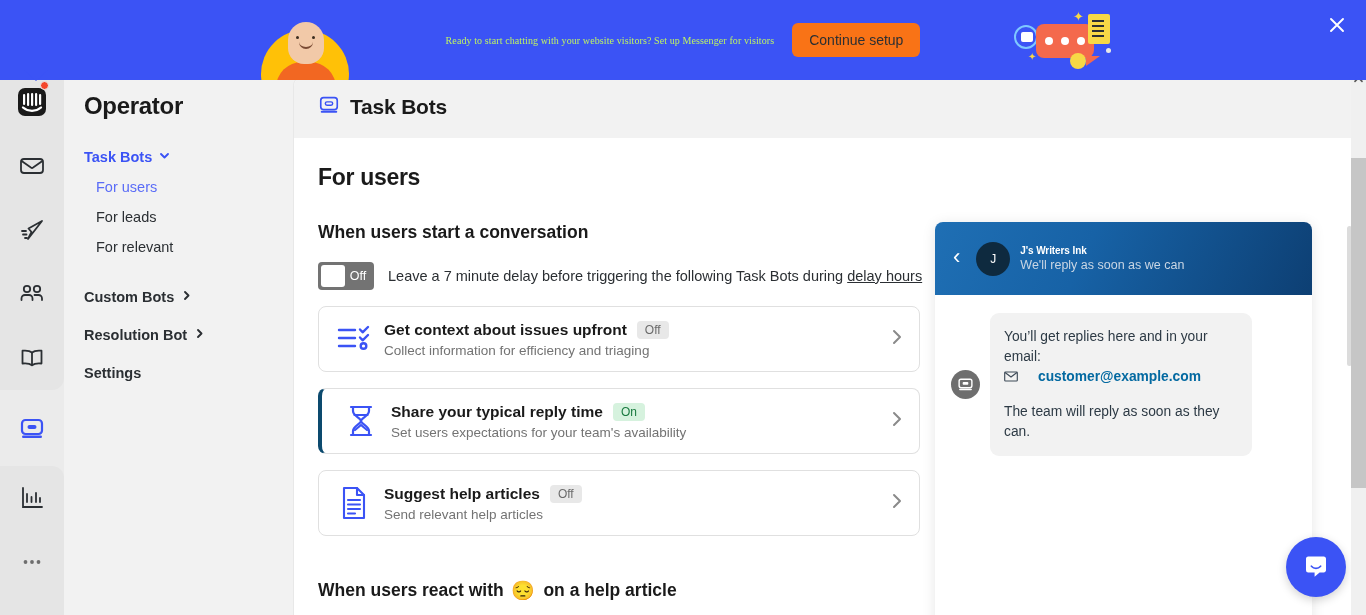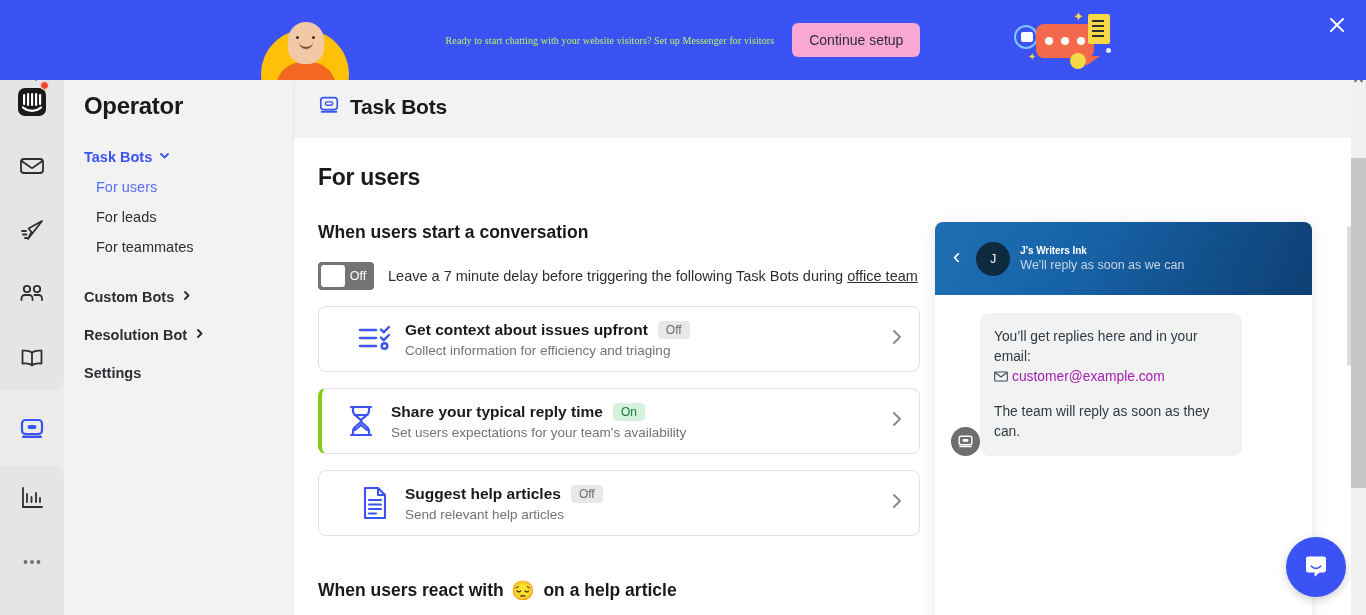--- a/index.html
+++ b/index.html
@@ -18,21 +18,21 @@
     overflow: hidden; z-index: 40;
   }
   .banner-inner {
     position: absolute; left: 0; top: 0; width: 1366px; height: 80px;
     display: flex; align-items: center; justify-content: center; gap: 18px;
   }
   .banner-text {
     color: #bef264; font-size: 10px; letter-spacing: .1px; white-space: nowrap; font-family: Liberation Serif, serif;
   }
   .banner-btn {
-    background: #f9a8d4; color: #2b2f33; border: none; border-radius: 6px;
+    background: #f97316; color: #2b2f33; border: none; border-radius: 6px;
     padding: 9px 17px; font-size: 14px; font-family: "Liberation Sans", sans-serif;
     cursor: pointer; white-space: nowrap;
   }
   .banner-close {
     position: absolute; right: 16px; top: 12px; width: 26px; height: 26px;
     display: flex; align-items: center; justify-content: center;
     cursor: pointer;
   }
   .banner-close svg { display:block; }
 
@@ -145,24 +145,24 @@
   }
   .toggle .knob { width: 24px; height: 22px; background: #ffffff; border-radius: 3px; }
   .toggle .lbl { flex: 1; text-align: center; color: #ffffff; font-size: 12.5px; }
   .toggle-text { font-size: 14.5px; color: #2b2f33; }
   .toggle-text a { color: #2b2f33; text-decoration: underline; cursor:pointer; }
 
   .cards { margin-top: 16px; width: 602px; }
   .card {
     display: flex; align-items: center; gap: 0;
     border: 1px solid #e0e0e0; border-radius: 8px; background:#fff;
-    height: 66px; padding: 0 14px 0 32px; margin-bottom: 16px;
+    height: 66px; padding: 0 14px 0 11px; margin-bottom: 16px;
     cursor: pointer; position: relative;
   }
-  .card.active { border-left: 4px solid #84cc16; padding-left: 15px; }
+  .card.active { border-left: 4px solid #0c4a6e; padding-left: 15px; }
   .card-icon { width: 48px; height: 44px; flex: 0 0 48px; display:flex; align-items:center; justify-content:center; }
   .card-main { flex: 1; padding-left: 6px; }
   .card-top { display:flex; align-items:center; gap: 10px; }
   .card-name { font-size: 15.5px; font-weight: bold; color: #1a1a1a; }
   .badge { font-size: 12px; padding: 3px 8px; border-radius: 4px; line-height: 1; }
   .badge.off { background:#e8e8e8; color:#6b6b6b; }
   .badge.on { background:#d6f2de; color:#1a7a40; }
   .card-desc { font-size: 13.5px; color: #737373; margin-top: 4px; }
   .chev { color: #8a8a8a; font-size: 20px; padding-right: 2px; }
 
@@ -180,30 +180,30 @@
     display:flex; align-items:center; padding: 0 16px; gap: 10px; position: relative;
   }
   .msg-back { color:#ffffff; font-size:22px; padding: 0 6px 3px 2px; cursor:pointer; line-height:1; }
   .msg-avatar {
     width: 34px; height: 34px; border-radius: 50%; background: #0e2a3f;
     color: #ffffff; font-size: 12px; display:flex; align-items:center; justify-content:center;
   }
   .msg-name { color:#ffffff; font-size: 10px; font-weight: bold; letter-spacing:-.1px;}
   .msg-sub { color: #c9d6e4; font-size: 12.5px; margin-top: 2px; }
   .msg-body { padding: 18px 16px 0 16px; position: relative; height: 397px; }
-  .msg-row { display:flex; align-items:flex-end; }
+  .msg-row { display:flex; align-items:center; gap: 10px; }
   .msg-bot-avatar {
     width: 29px; height: 29px; border-radius: 50%; background: #6e6e6e;
     display:flex; align-items:center; justify-content:center; flex:0 0 29px;
   }
   .bubble {
     background: #f2f2f2; border-radius: 9px; padding: 14px 16px 14px 14px;
     max-width: 262px; color: #2d3a45; font-size: 13.8px; line-height: 1.45;
   }
-  .bubble .email { font-weight: normal; color:#a21caf; }
+  .bubble .email { font-weight: bold; color:#0369a1;margin-left:16px; }
   .bubble p + p { margin-top: 14px; }
   .mail-ico { display:inline-block; vertical-align:-1px; margin-right: 4px; }
 
   .launcher {
     position: absolute; left: 1286px; top: 537px; width: 60px; height: 60px;
     border-radius: 50%; background: #3b53f5; display:flex; align-items:center; justify-content:center;
     box-shadow: 0 3px 10px rgba(0,0,0,.18); cursor: pointer; z-index: 30;
   }
 
   
@@ -314,21 +314,21 @@
             </svg>
         </span>
       </div>
       <div class="nav-row sub accent">
         <span>For users</span>
       </div>
       <div class="nav-row sub">
         <span>For leads</span>
       </div>
       <div class="nav-row sub">
-        <span>For teammates</span>
+        <span>For relevant</span>
       </div>
       <div class="nav-row group" style="margin-top:20px;">
         <span>Custom Bots</span>
         <span class="caret">
           <svg width="13" height="13" viewBox="0 0 13 13" fill="none" stroke="#2b2f33" stroke-width="1.9" stroke-linecap="round" stroke-linejoin="round">
               <path d="M5 3l3.5 3.5L5 10"></path>
             </svg>
         </span>
       </div>
       <div class="nav-row group" style="margin-top:8px;">
@@ -363,21 +363,21 @@
         <div class="page-title">For users</div>
 
         <div class="section-title">When users start a conversation</div>
 
         <div class="toggle-row">
           <div class="toggle">
             <span class="knob"></span>
             <span class="lbl">Off</span>
           </div>
           <div class="toggle-text">
-            <span>Leave a 7 minute delay before triggering the following Task Bots during </span><a>office team</a>
+            <span>Leave a 7 minute delay before triggering the following Task Bots during </span><a>delay hours</a>
           </div>
         </div>
 
         <div class="cards">
 
           <div class="card">
             <span class="card-icon">
               <svg width="34" height="30" viewBox="0 0 34 30" fill="none" stroke="#3b53f5" stroke-width="2.4" stroke-linecap="round">
                 <path d="M2 6h16M2 14h16M2 22h16"></path>
                 <path d="M23 5.5l2.6 2.8L31 3" stroke-width="2.4" stroke-linejoin="round"></path>

